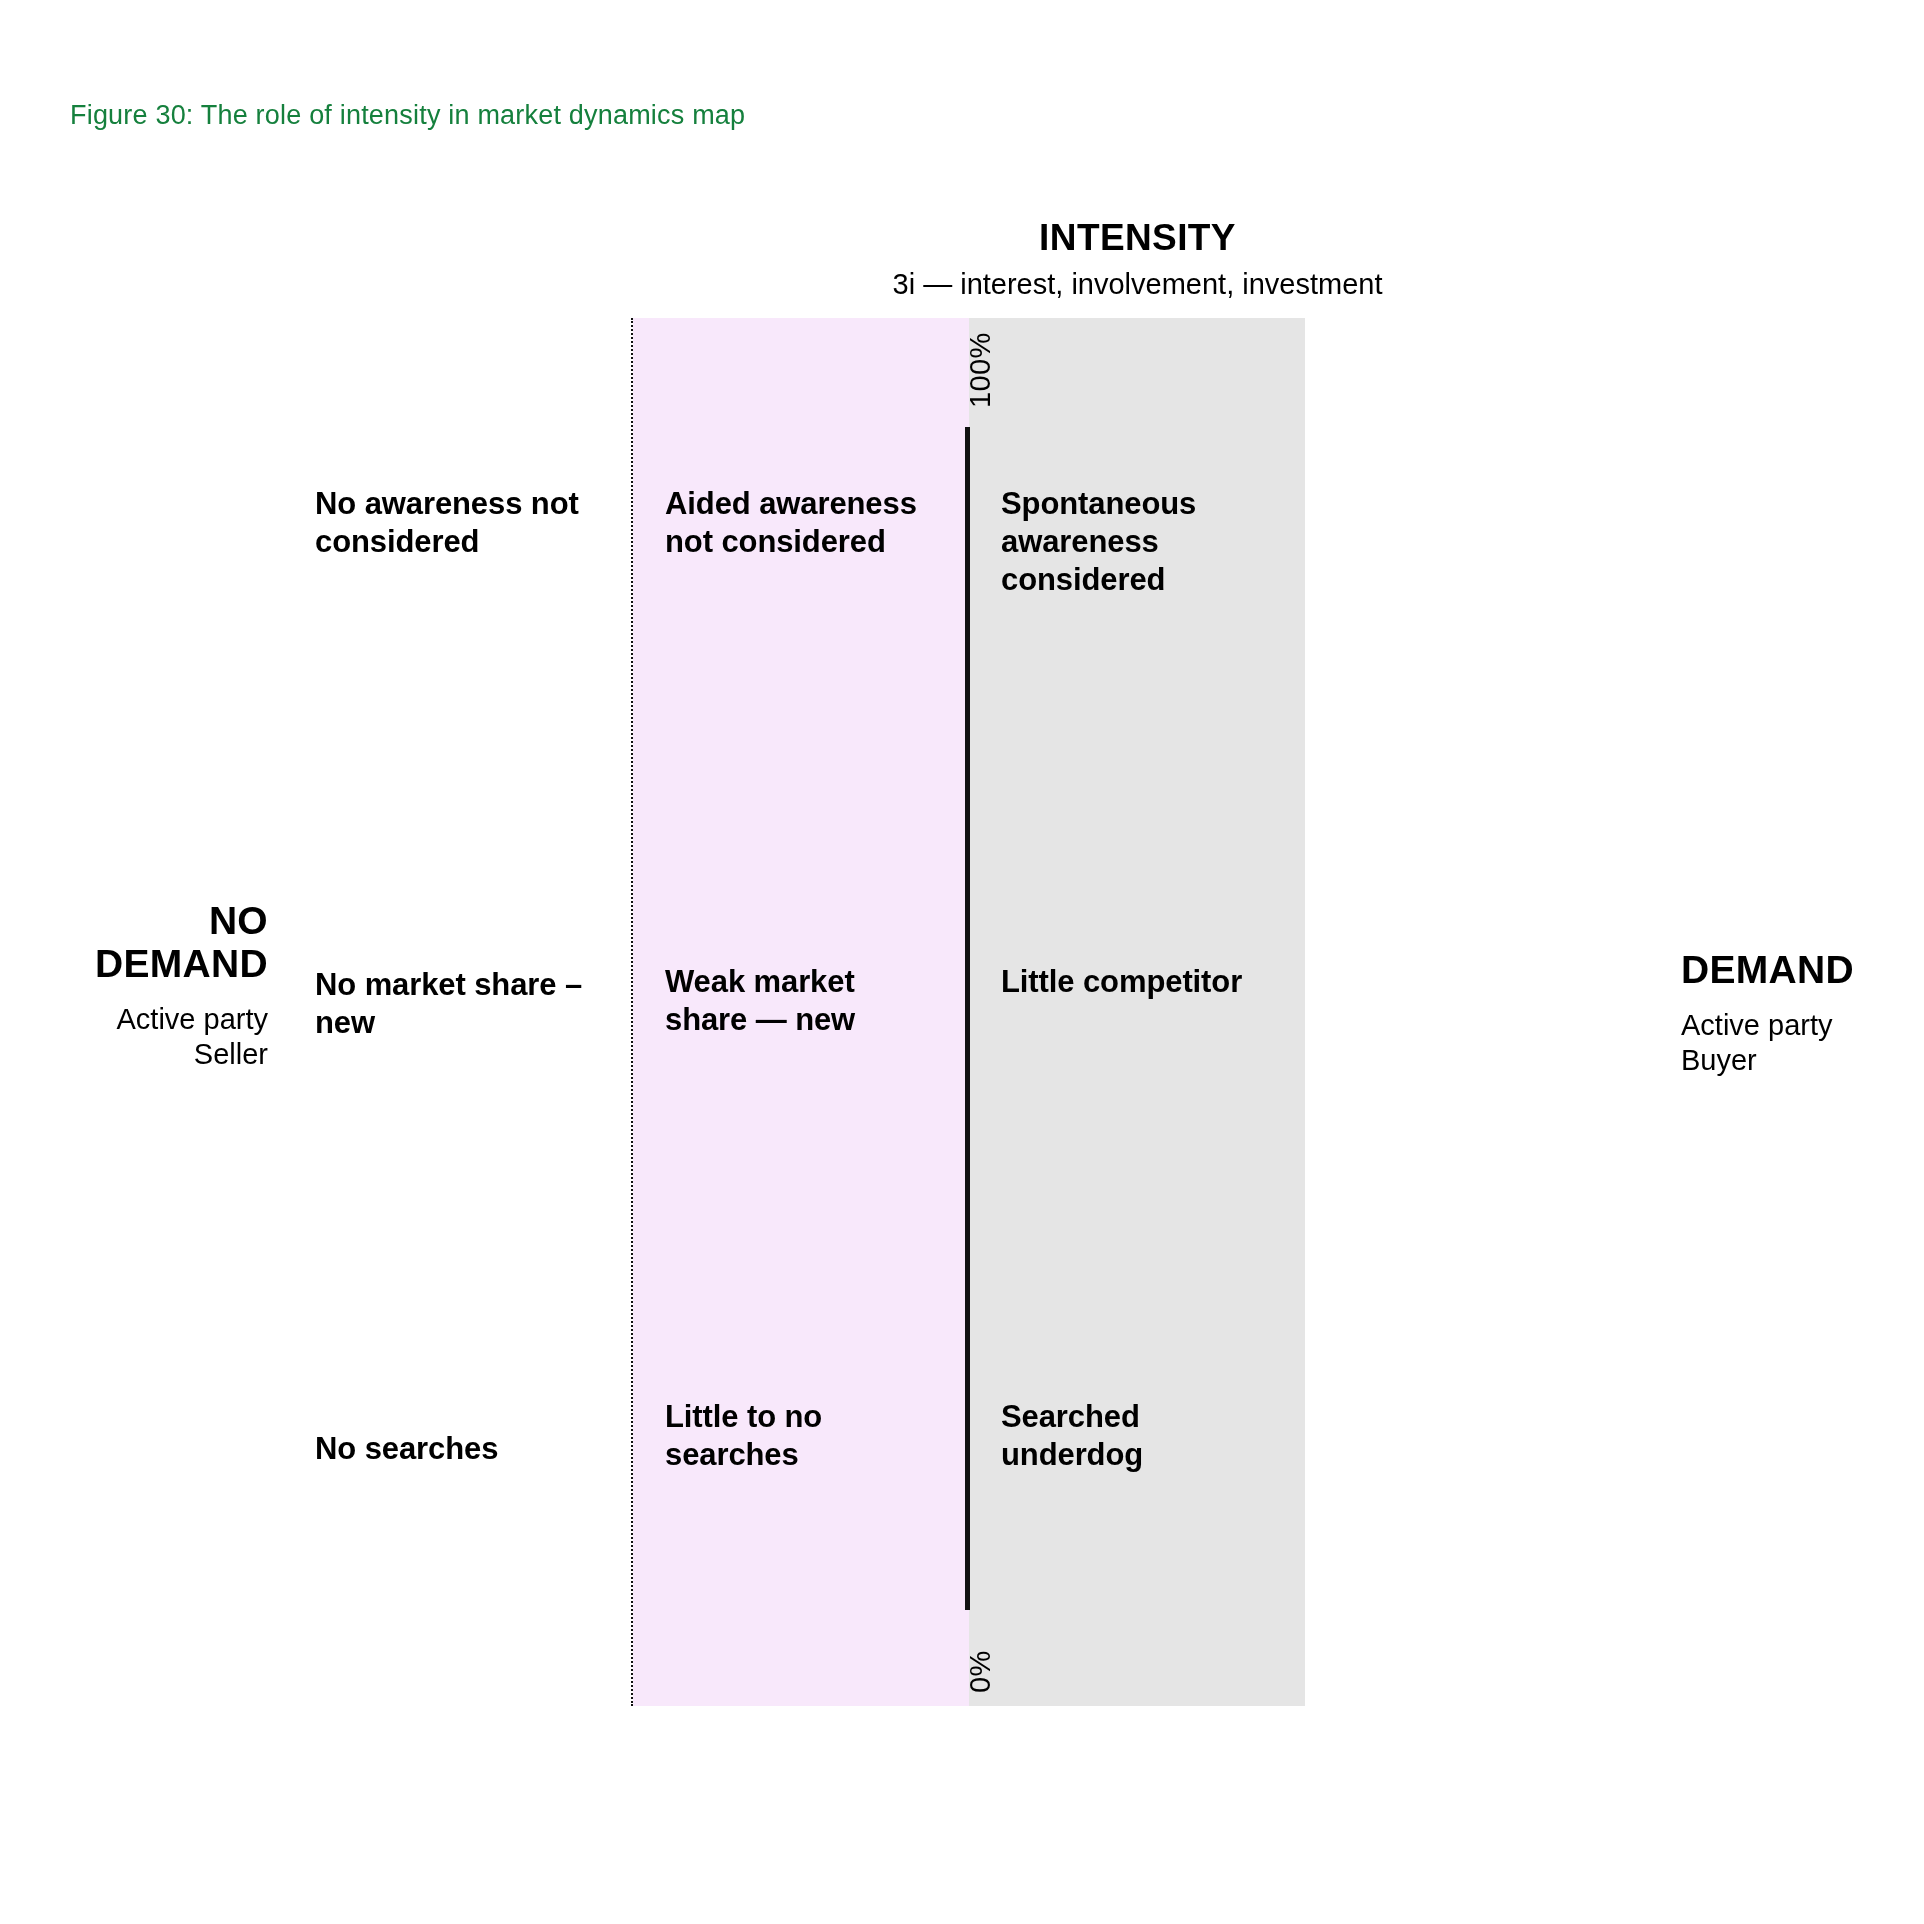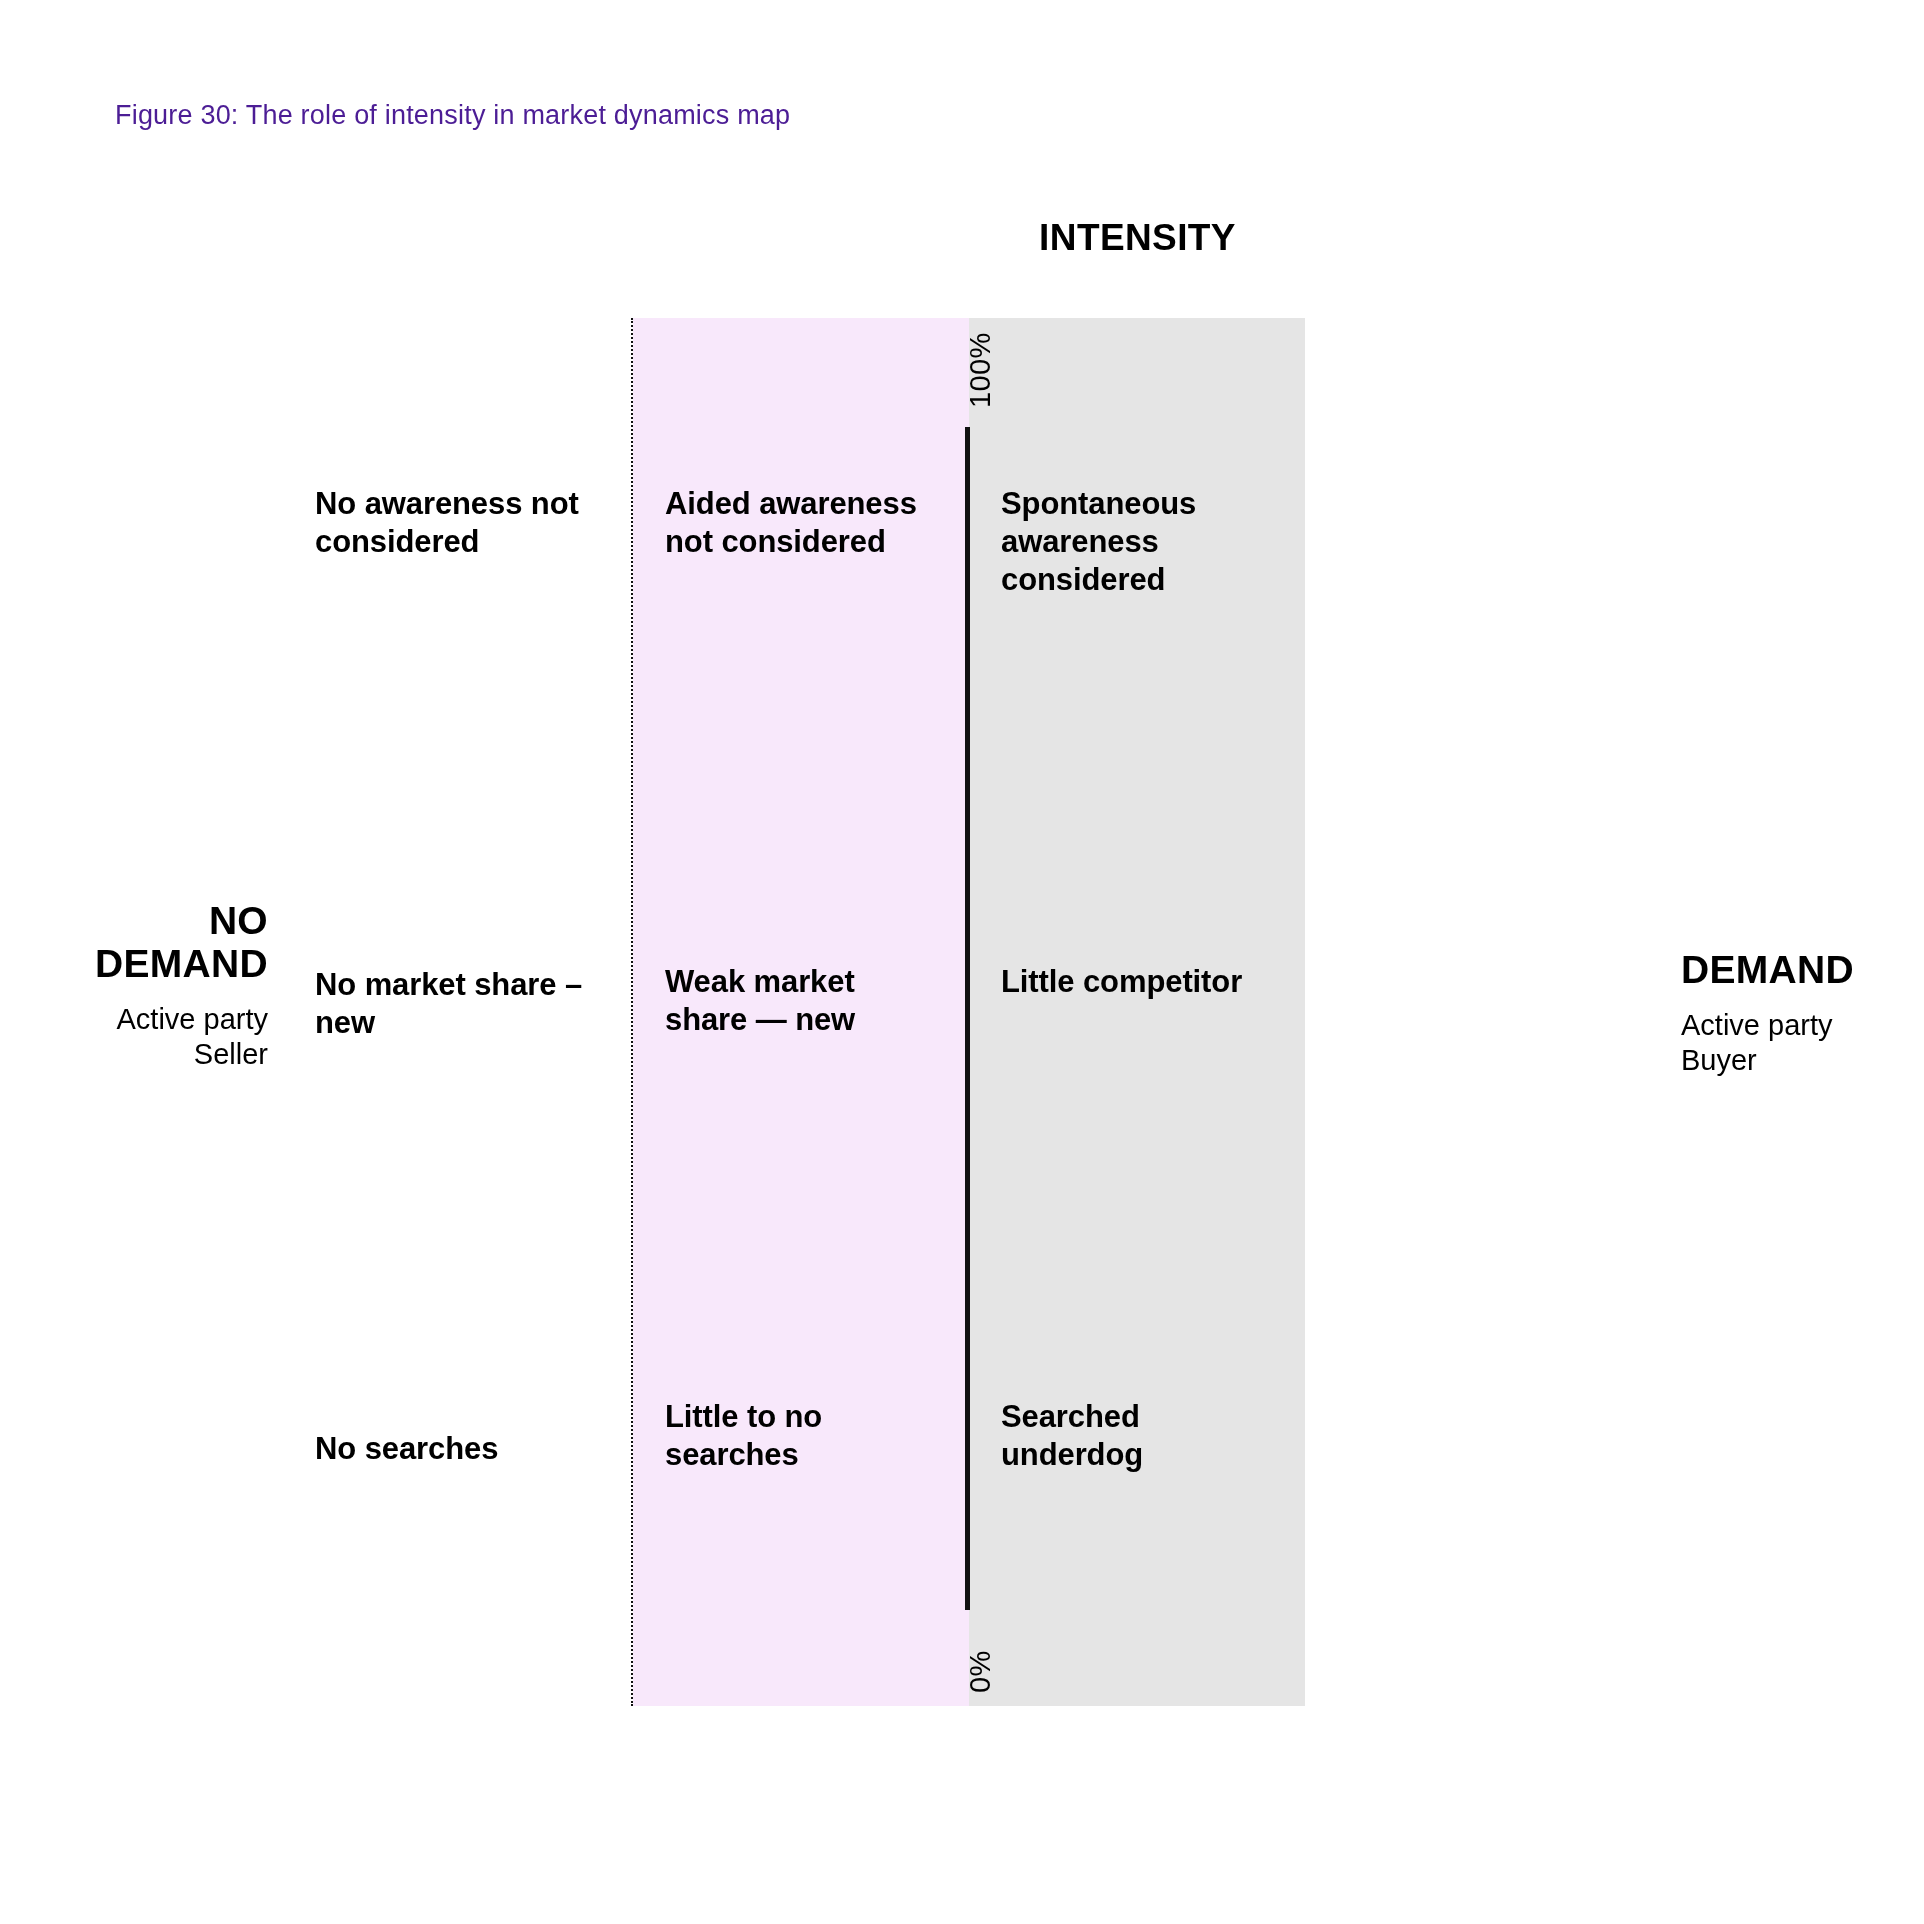--- a/index.html
+++ b/index.html
@@ -17,23 +17,22 @@
   }
 
   
   #figure-caption {
     position: absolute;
     left: 70px;
     top: 100px;
     font-size: 27px;
     font-weight: 400;
     letter-spacing: 0.2px;
-    color: #4c1d95;
+    color: #15803d;
     white-space: nowrap;
-    margin-left: 45px;
   }
 
   
   #intensity-header {
     position: absolute;
     left: 631px;
     top: 198px;
     width: 1013px;
     text-align: center;
     margin-top: 21px;
@@ -179,20 +178,21 @@
     margin: 0;
   }
 </style>
 </head>
 <body>
 
 <div id="figure-caption">Figure 30: The role of intensity in market dynamics map</div>
 
 <div id="intensity-header">
   <div id="intensity-title">INTENSITY</div>
+  <div id="intensity-subtitle">3i — interest, involvement, investment</div>
 </div>
 
 <div id="no-demand-block">
   <div id="no-demand-title">NO
 DEMAND</div>
   <div id="no-demand-sub1">Active party</div>
   <div id="no-demand-sub2">Seller</div>
 </div>
 
 <div id="demand-block">

